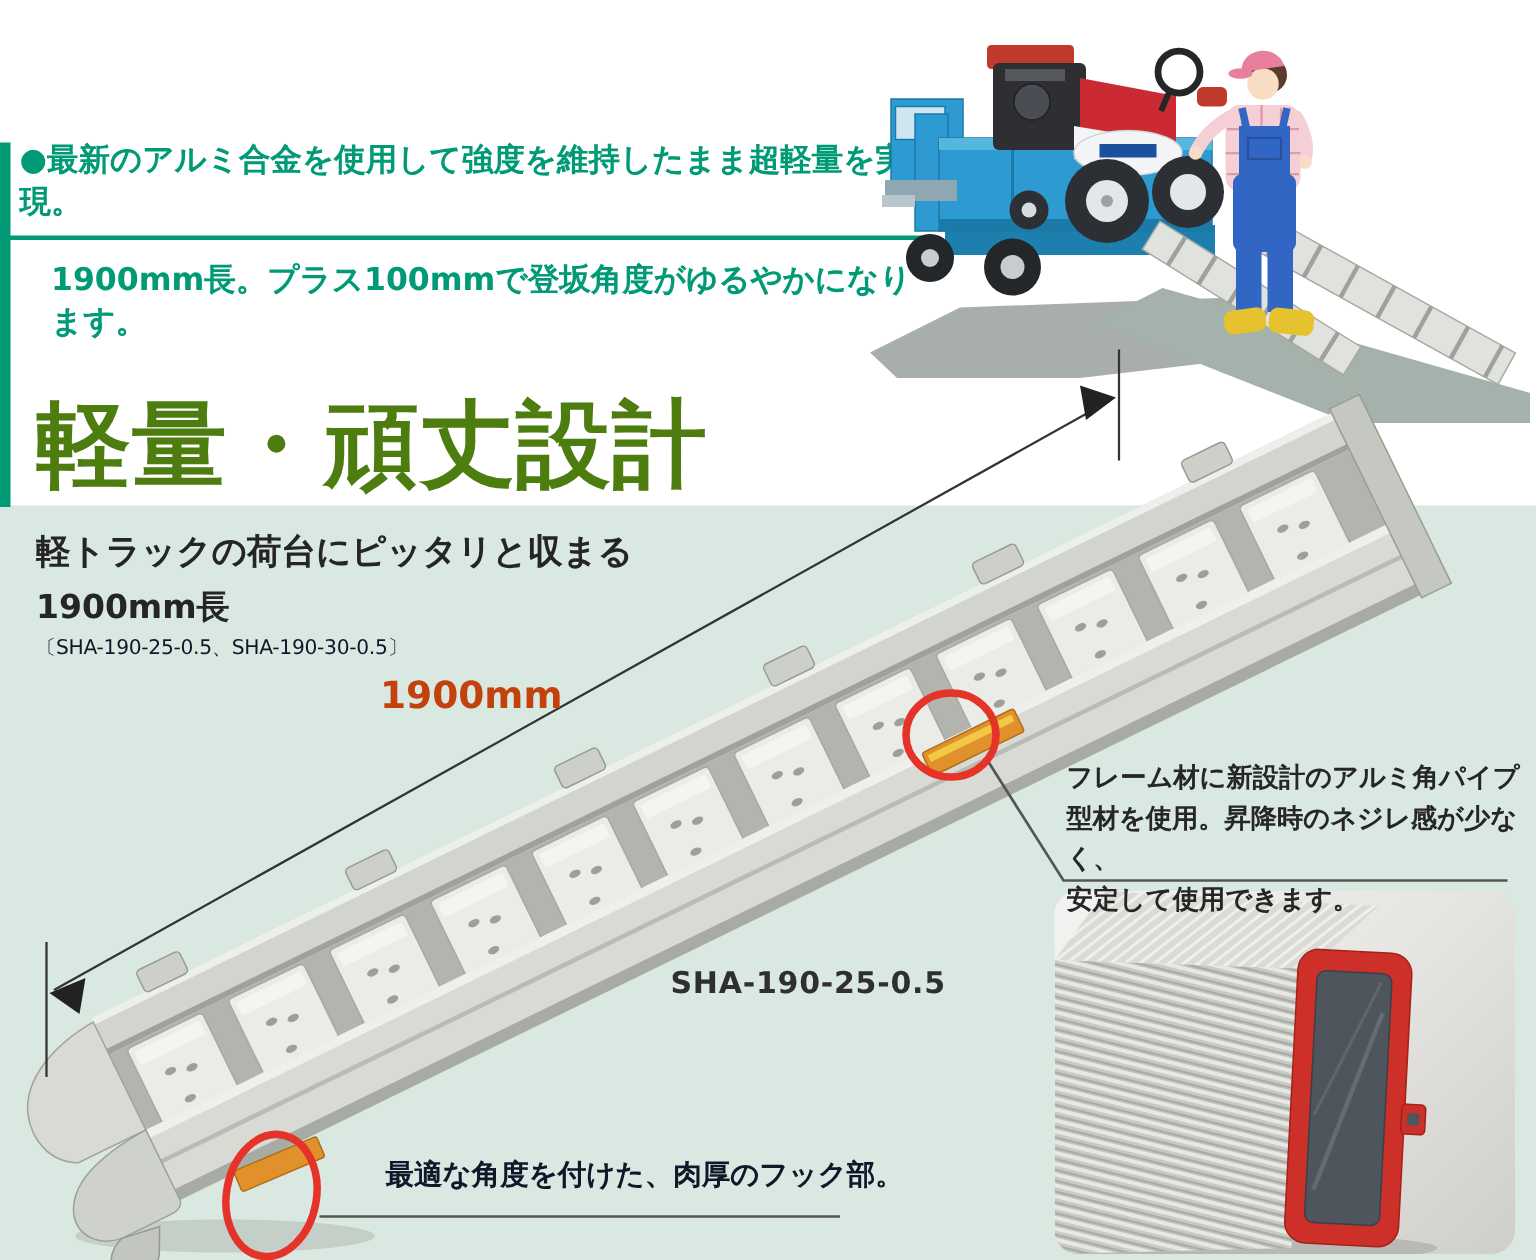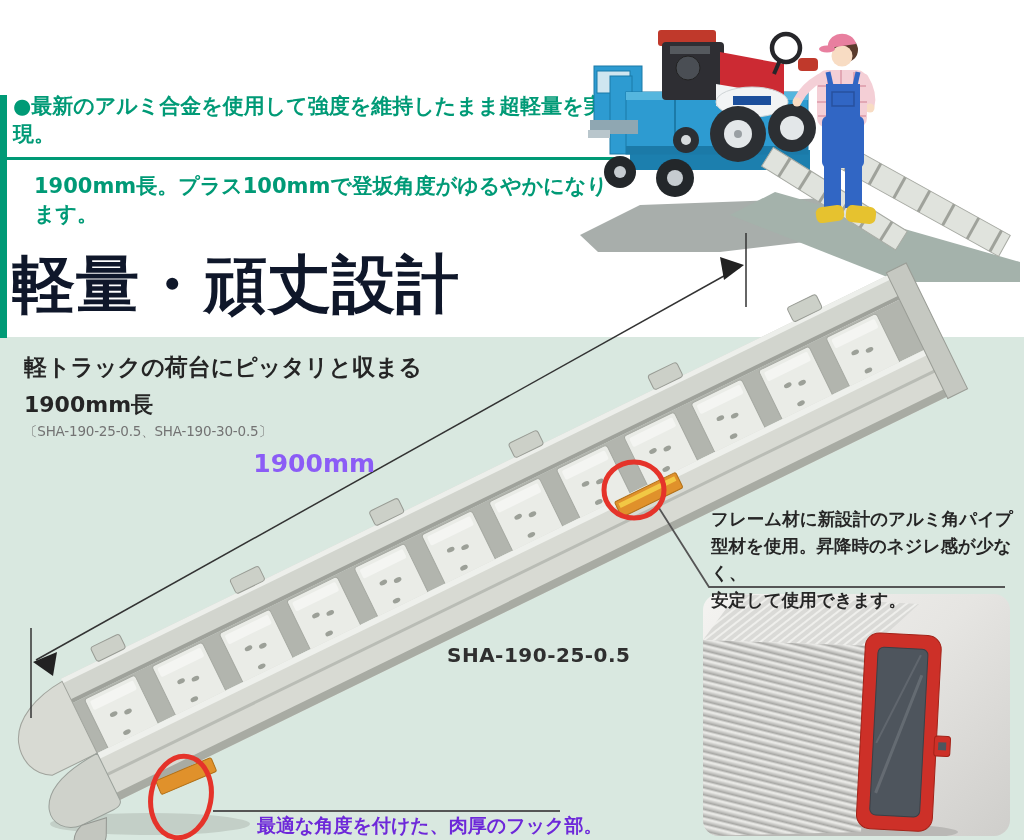--- a/index.html
+++ b/index.html
@@ -7,40 +7,40 @@
        font-family:"DejaVu Sans","Liberation Sans",sans-serif;}
 
   .left-bar{position:absolute;left:0;top:95px;width:7px;height:243px;background:#009a76;z-index:2}
 
   .features{position:absolute;left:0;top:92px;width:617px;z-index:3;color:#009a76;
             font-weight:bold;font-size:21px;line-height:1.35}
   .feature{padding-left:13px}
   .feature.u{border-bottom:3px solid #009a76;padding-bottom:8px;margin-bottom:12px}
   .feature .l2{display:block;padding-left:21px}
 
-  .headline{position:absolute;left:8px;top:240px;margin:4px;z-index:3;
+  .headline{position:absolute;left:8px;top:240px;margin:16px;z-index:3;
             font-family:"DejaVu Serif","Liberation Serif",serif;
-            font-size:63px;font-weight:bold;color:#0f172a;letter-spacing:1px;line-height:1.3}
+            font-size:63px;font-weight:bold;color:#4d7c0f;letter-spacing:1px;line-height:1.3}
 
   .panel{position:absolute;left:0;top:337px;width:1024px;height:503px;background:#d9e8e0;z-index:1}
 
   .intro{position:absolute;left:24px;top:352px;z-index:6;color:#252525}
   .intro .i1{font-size:23px;font-weight:bold}
   .intro .i2{font-size:22px;font-weight:bold;margin-top:7px}
-  .intro .i3{font-size:13.5px;margin-top:3px;letter-spacing:-0.2px;color:#737373}
+  .intro .i3{font-size:13.5px;margin-top:3px;letter-spacing:-0.2px;color:#0f172a}
 
   .dim-label{position:absolute;left:230px;top:449px;width:145px;text-align:right;
-             font-size:25px;font-weight:bold;color:#8b5cf6;z-index:6}
+             font-size:25px;font-weight:bold;color:#c2410c;z-index:6}
   .model-code{position:absolute;left:447px;top:643px;font-size:20px;font-weight:bold;
               color:#2f2f2f;letter-spacing:.5px;z-index:6}
   .frame-note{position:absolute;left:711px;top:506px;width:320px;font-size:17.5px;
               font-weight:bold;line-height:27px;color:#262626;z-index:6}
   .frame-note span{display:block}
-  .hook-note{position:absolute;left:257px;top:813px;font-size:19px;font-weight:bold;
-             color:#6d28d9;z-index:6}
+  .hook-note{position:absolute;left:257px;top:770px;font-size:19px;font-weight:bold;
+             color:#0f172a;z-index:6}
 
   .photo{position:absolute;left:703px;top:594px;width:307px;height:242px;border-radius:16px;
          overflow:hidden;background:linear-gradient(135deg,#f4f3f1,#e6e5e2 50%,#cfcecb);z-index:4}
 
   svg.illu{position:absolute;left:570px;top:0;z-index:4}
   svg.overlay{position:absolute;left:0;top:0;z-index:5;pointer-events:none}
 </style>
 </head>
 <body>
 

